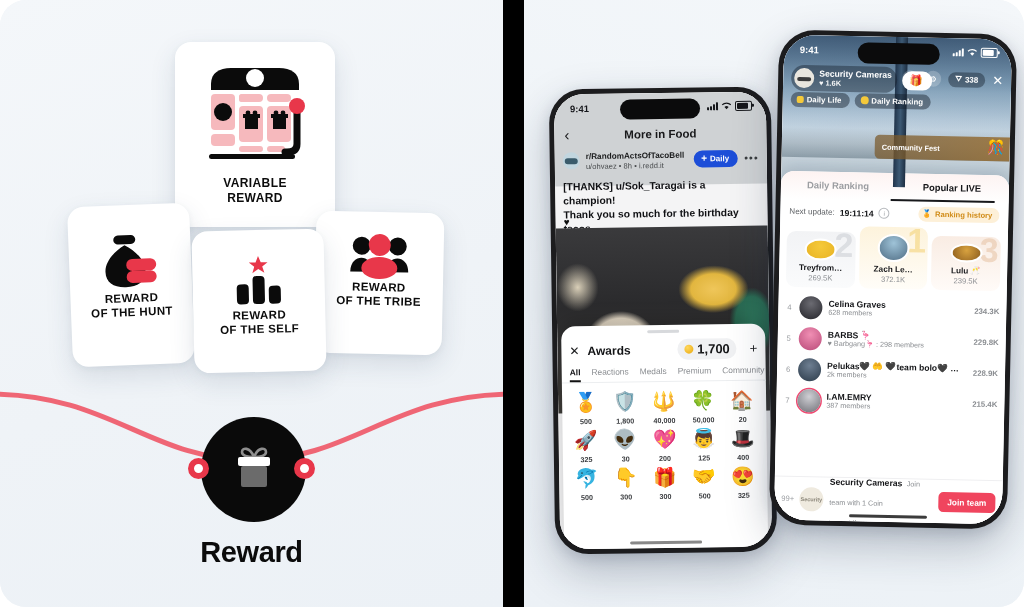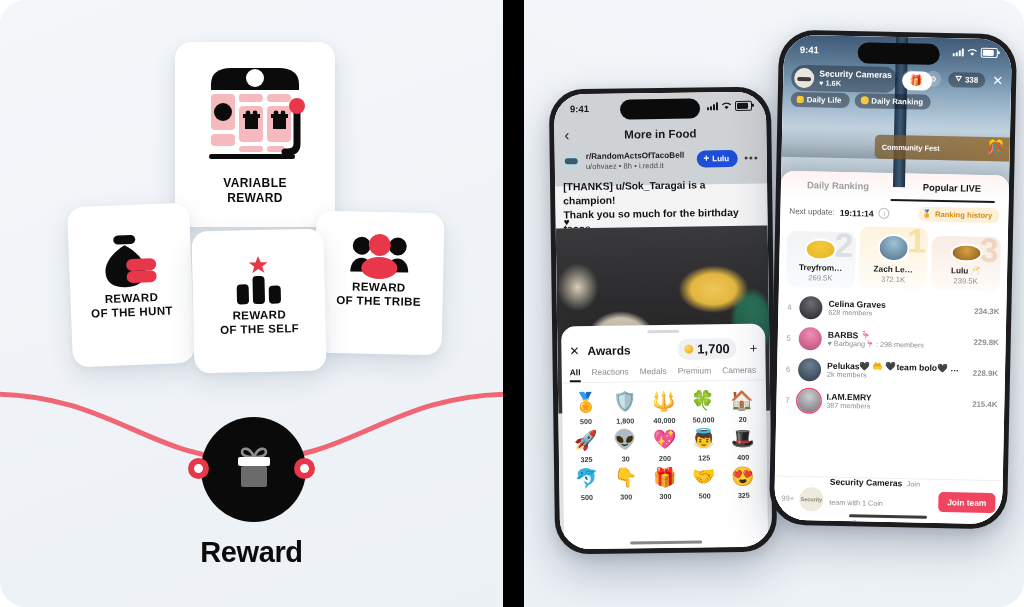--- a/index.html
+++ b/index.html
@@ -532,21 +532,21 @@
           <div id="reddit-nav">More in Food</div>
 
           <div id="reddit-post-head">
             <div class="sub-avatar"></div>
             <div class="sub-meta">
               <div class="sub-name">r/RandomActsOfTacoBell</div>
               <div class="sub-sub">u/ohvaez • 8h • i.redd.it</div>
             </div>
             <div class="join-btn">
               <span class="join-plus">+</span>
-              <span>Lulu</span>
+              <span>Daily</span>
             </div>
             <div class="post-dots">•••</div>
           </div>
 
           <div id="reddit-post-title">[THANKS] u/Sok_Taragai is a champion!
 Thank you so much for the birthday tacos</div>
           <div id="reddit-heart">♥</div>
           <div id="reddit-photo"></div>
 
           <div id="awards-sheet">
@@ -558,21 +558,21 @@
                 <span class="coin-dot"></span>
                 <span>1,700</span>
               </span>
               <span id="coin-plus">+</span>
             </div>
             <div id="awards-tabs">
               <span class="tab active">All</span>
               <span class="tab">Reactions</span>
               <span class="tab">Medals</span>
               <span class="tab">Premium</span>
-              <span class="tab">Cameras</span>
+              <span class="tab">Community</span>
             </div>
             <div id="awards-grid">
                 <div class="award-cell">
                   <div class="award-art">🏅</div>
                   <div class="award-cost">500</div>
                 </div>
                 <div class="award-cell">
                   <div class="award-art">🛡️</div>
                   <div class="award-cost">1,800</div>
                 </div>

